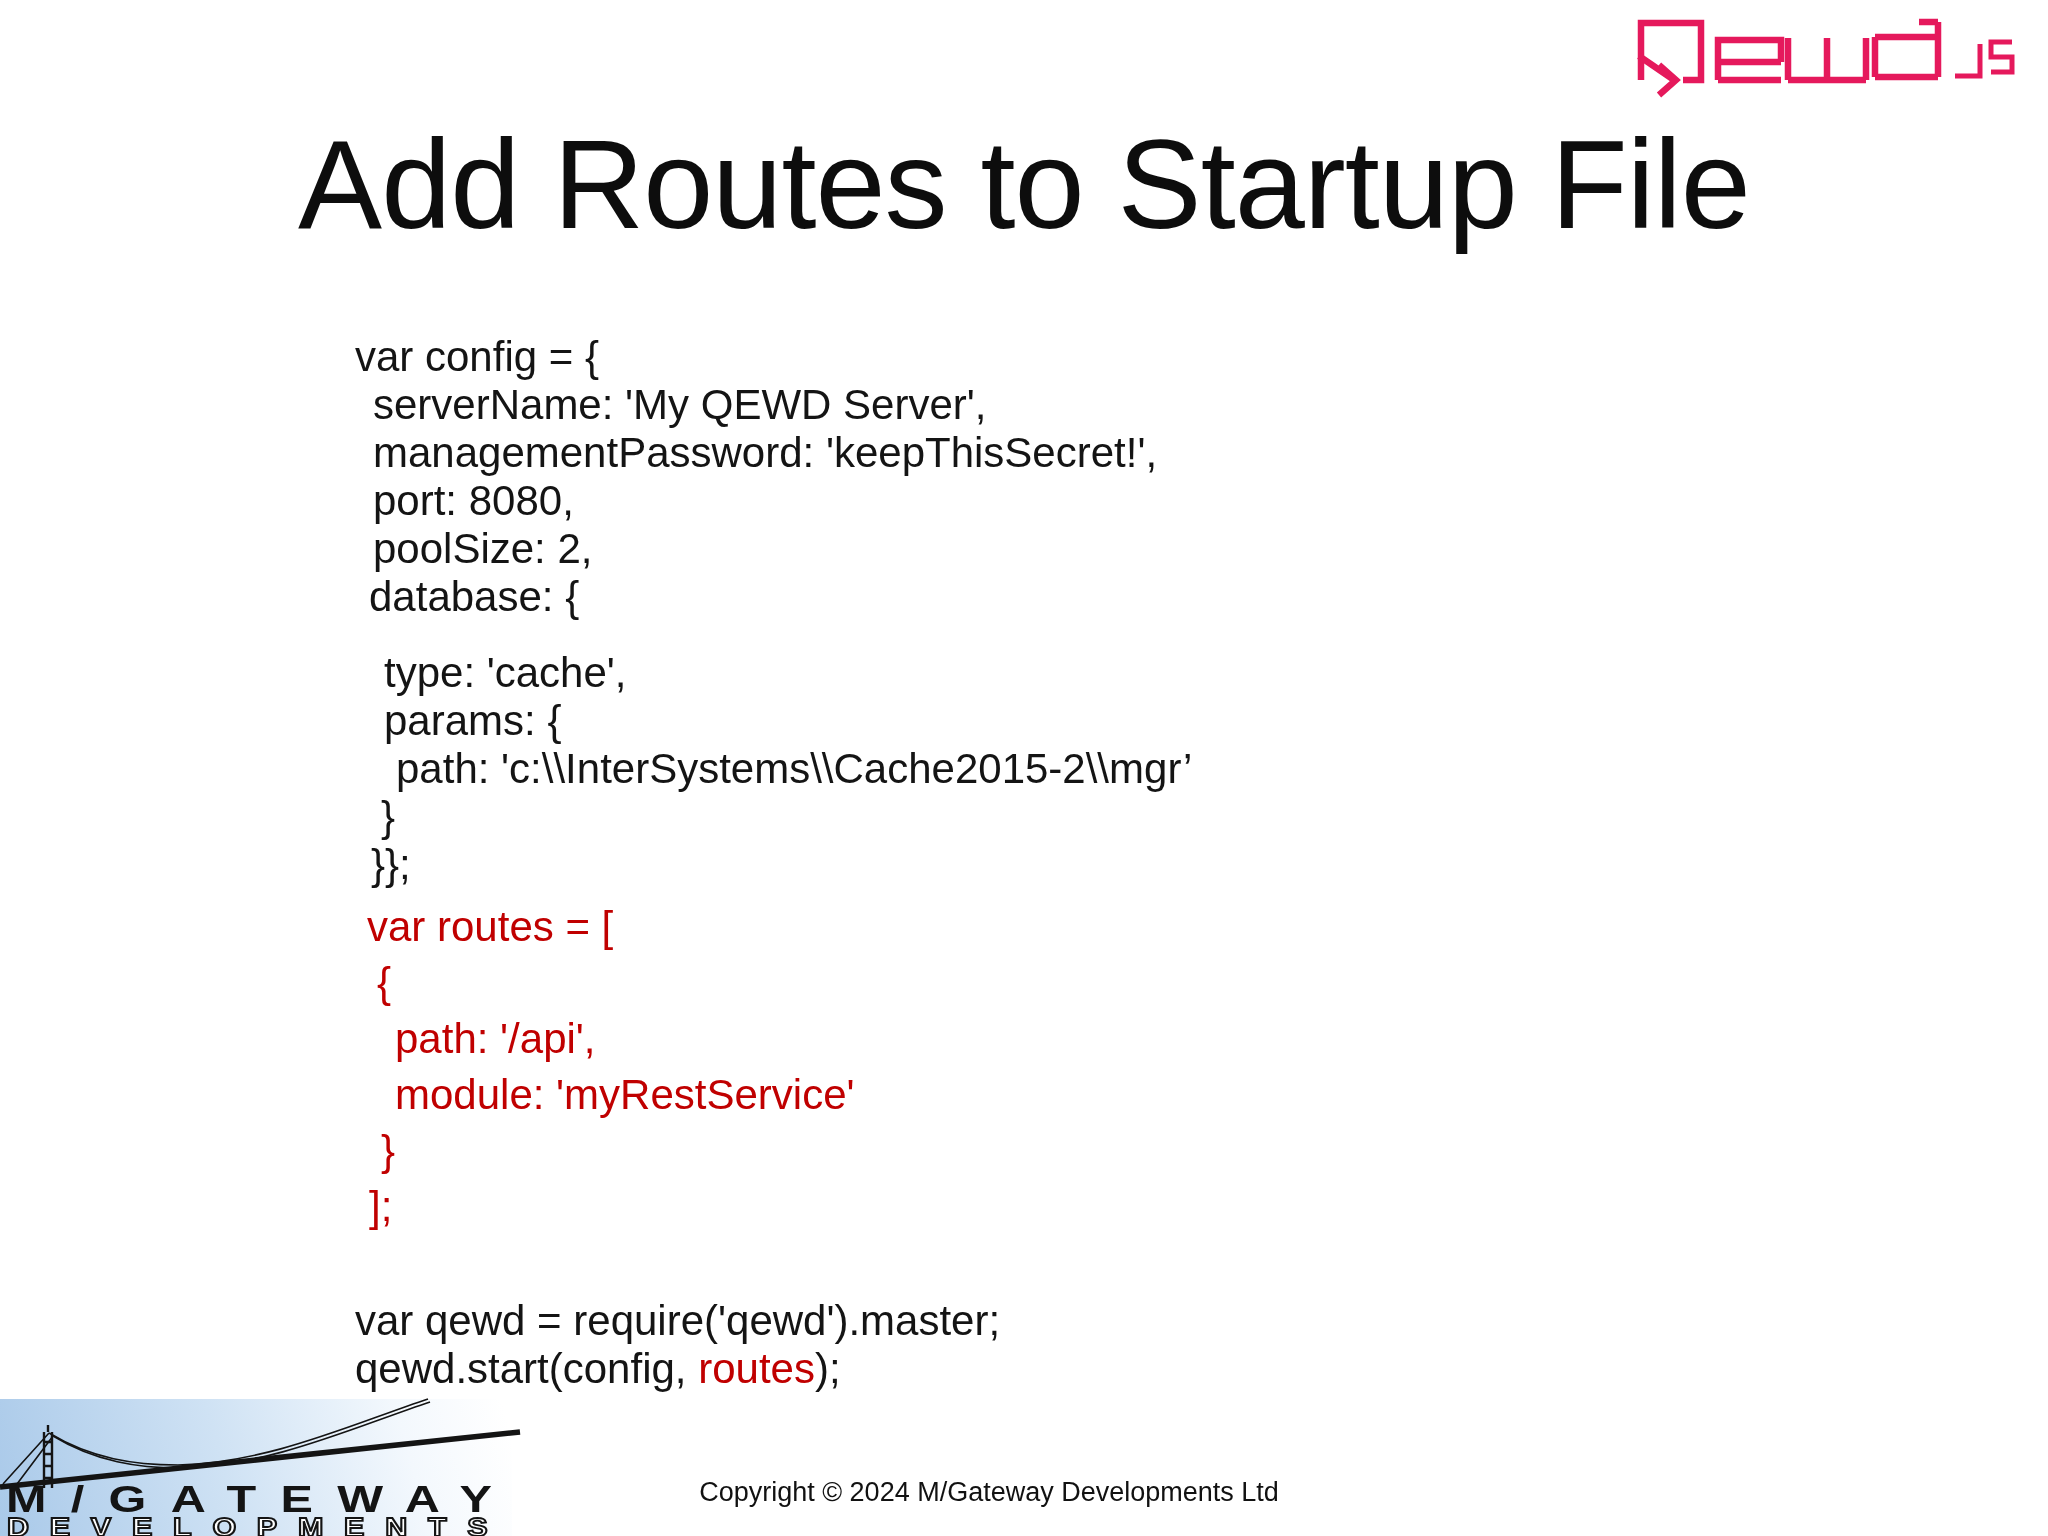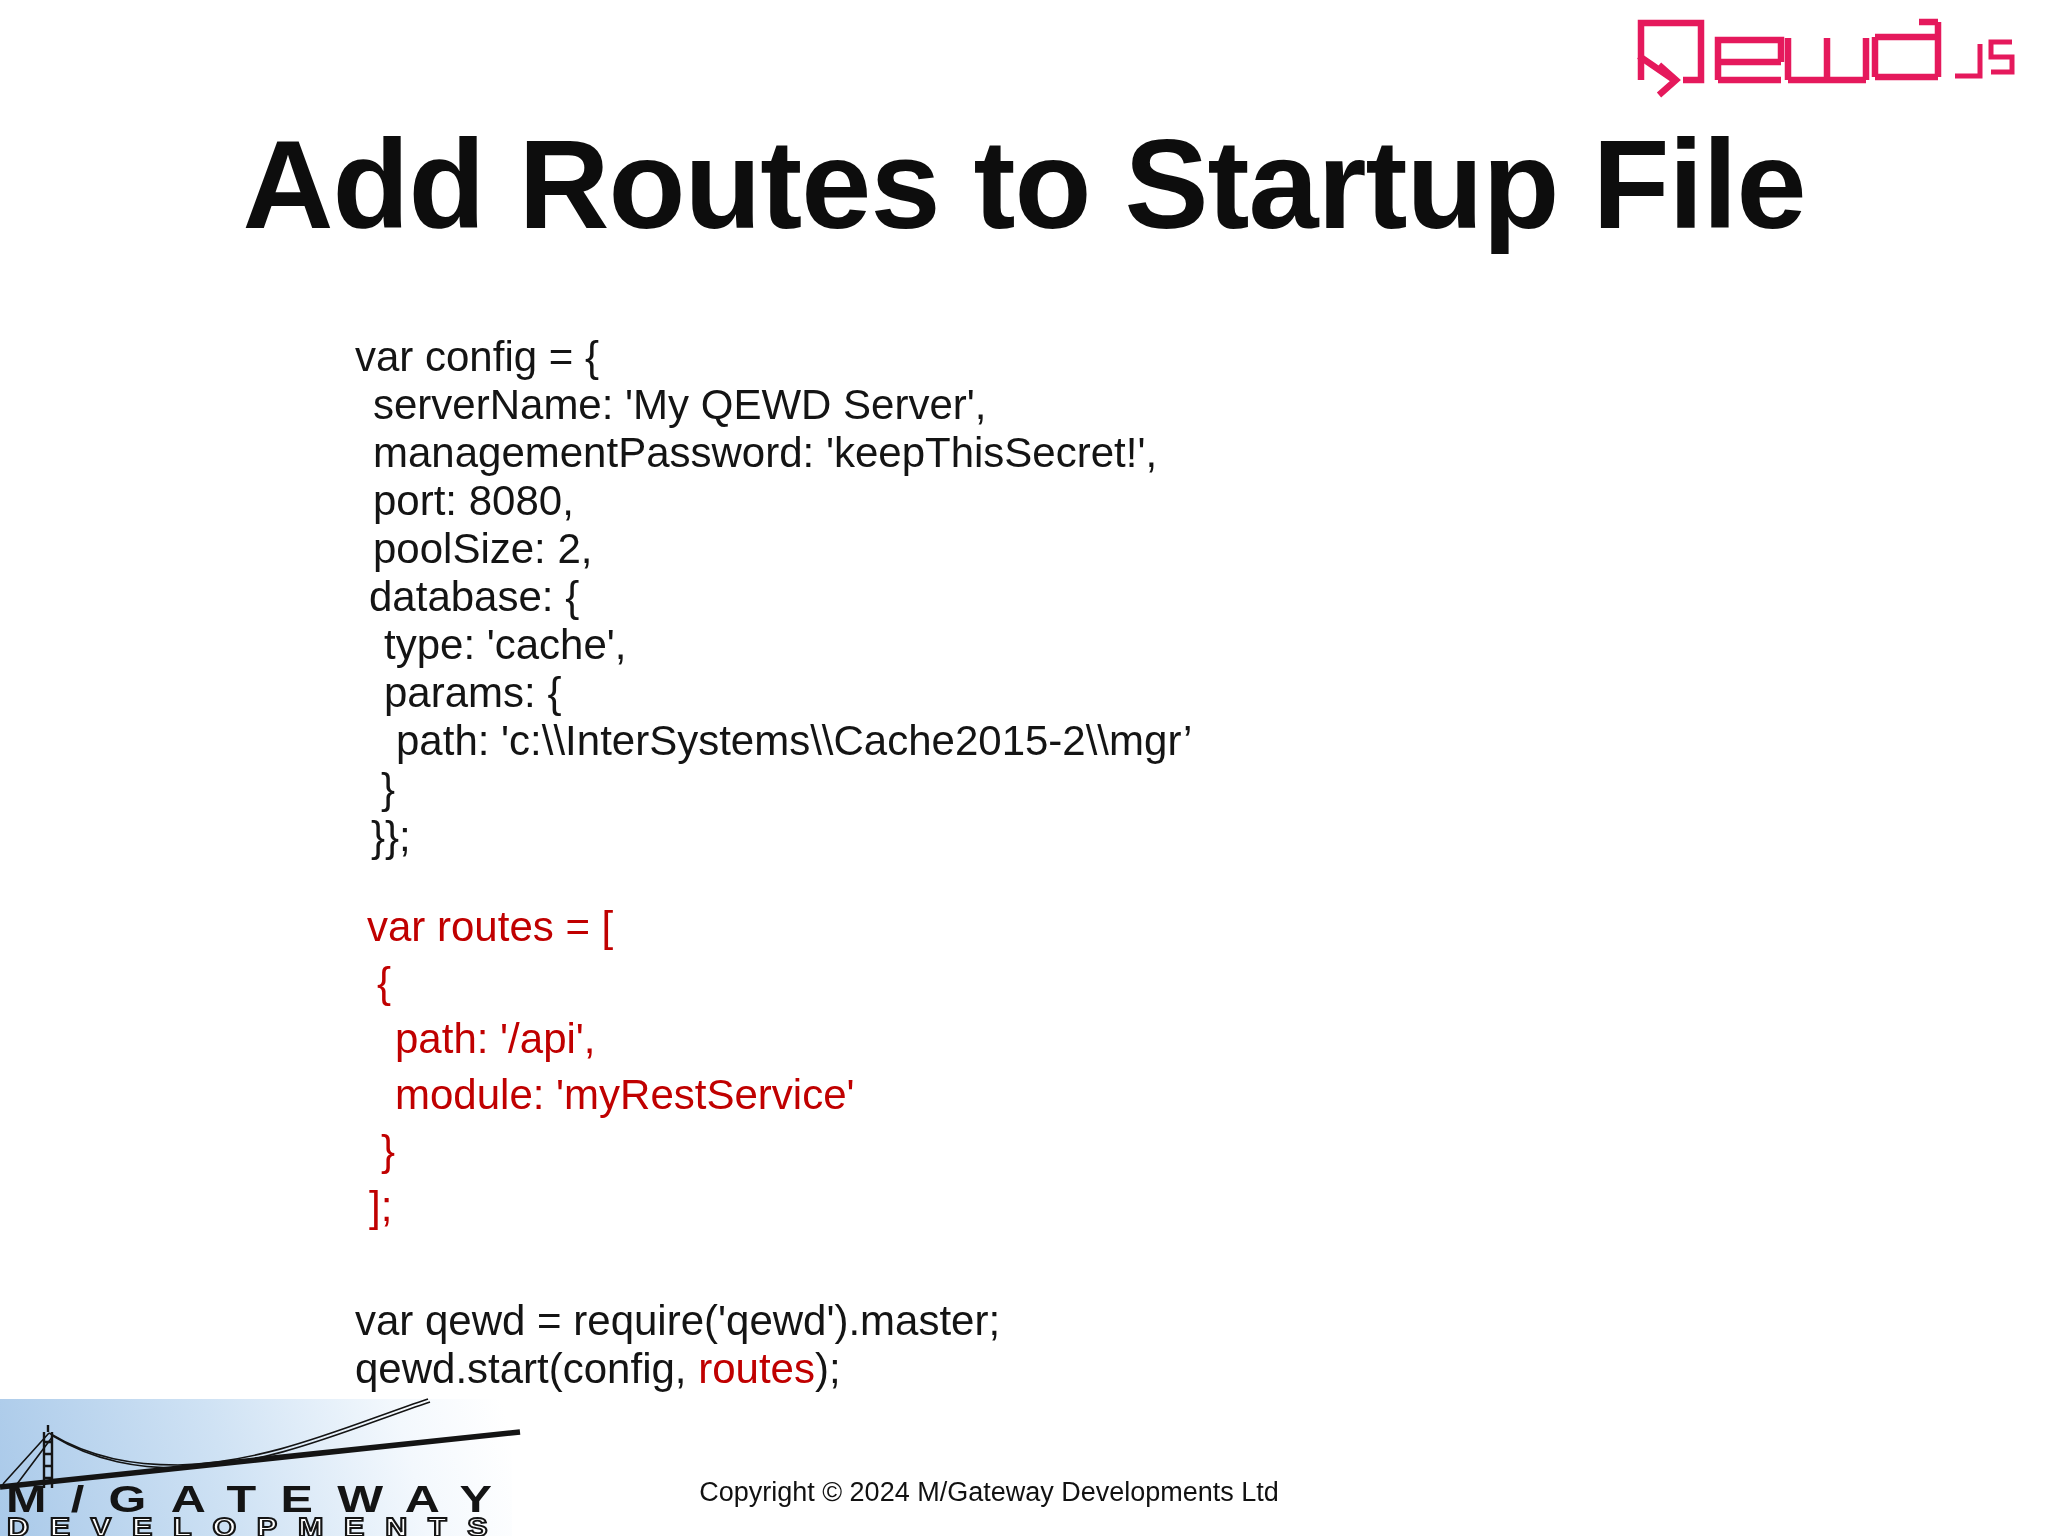--- a/index.html
+++ b/index.html
@@ -34,21 +34,21 @@
   }
   .qewd-logo path.thin{stroke-width:5;}
 
   
   .title{
     position:absolute;
     left:0; right:0; top:122px;
     text-align:center;
     font-size:126px;
     line-height:1;
-    font-weight:700;
+    font-weight:400;
     color:var(--title-black);
     letter-spacing:-1px;
     white-space:nowrap;
   }
 
   
   .code{
     position:absolute;
     left:355px;
     font-size:42px;
@@ -130,21 +130,21 @@
 
   <h1 class="title">Add Routes to Startup File</h1>
 
   <section class="code block1">
       <div class="code-line" style="padding-left: 0px;"><span class="seg-black">var config = {</span></div>
       <div class="code-line" style="padding-left: 18px;"><span class="seg-black">serverName: 'My QEWD Server',</span></div>
       <div class="code-line" style="padding-left: 18px;"><span class="seg-black">managementPassword: 'keepThisSecret!',</span></div>
       <div class="code-line" style="padding-left: 18px;"><span class="seg-black">port: 8080,</span></div>
       <div class="code-line" style="padding-left: 18px;"><span class="seg-black">poolSize: 2,</span></div>
       <div class="code-line" style="padding-left: 14px;"><span class="seg-black">database: {</span></div>
-      <div class="code-line" style="padding-left: 29px;"><span class="seg-black">type: 'cache',</span></div>
+      <div class="code-line" style="padding-left: 29px; margin-top: 28px;"><span class="seg-black">type: 'cache',</span></div>
       <div class="code-line" style="padding-left: 29px;"><span class="seg-black">params: {</span></div>
       <div class="code-line" style="padding-left: 41px;"><span class="seg-black">path: 'c:\\InterSystems\\Cache2015-2\\mgr’</span></div>
       <div class="code-line" style="padding-left: 26px;"><span class="seg-black">}</span></div>
       <div class="code-line" style="padding-left: 16px;"><span class="seg-black">}};</span></div>
     </section>
 
   <section class="code block2">
       <div class="code-line" style="padding-left: 12px;"><span class="seg-red">var routes = [</span></div>
       <div class="code-line" style="padding-left: 22px;"><span class="seg-red">{</span></div>
       <div class="code-line" style="padding-left: 40px;"><span class="seg-red">path: '/api',</span></div>

